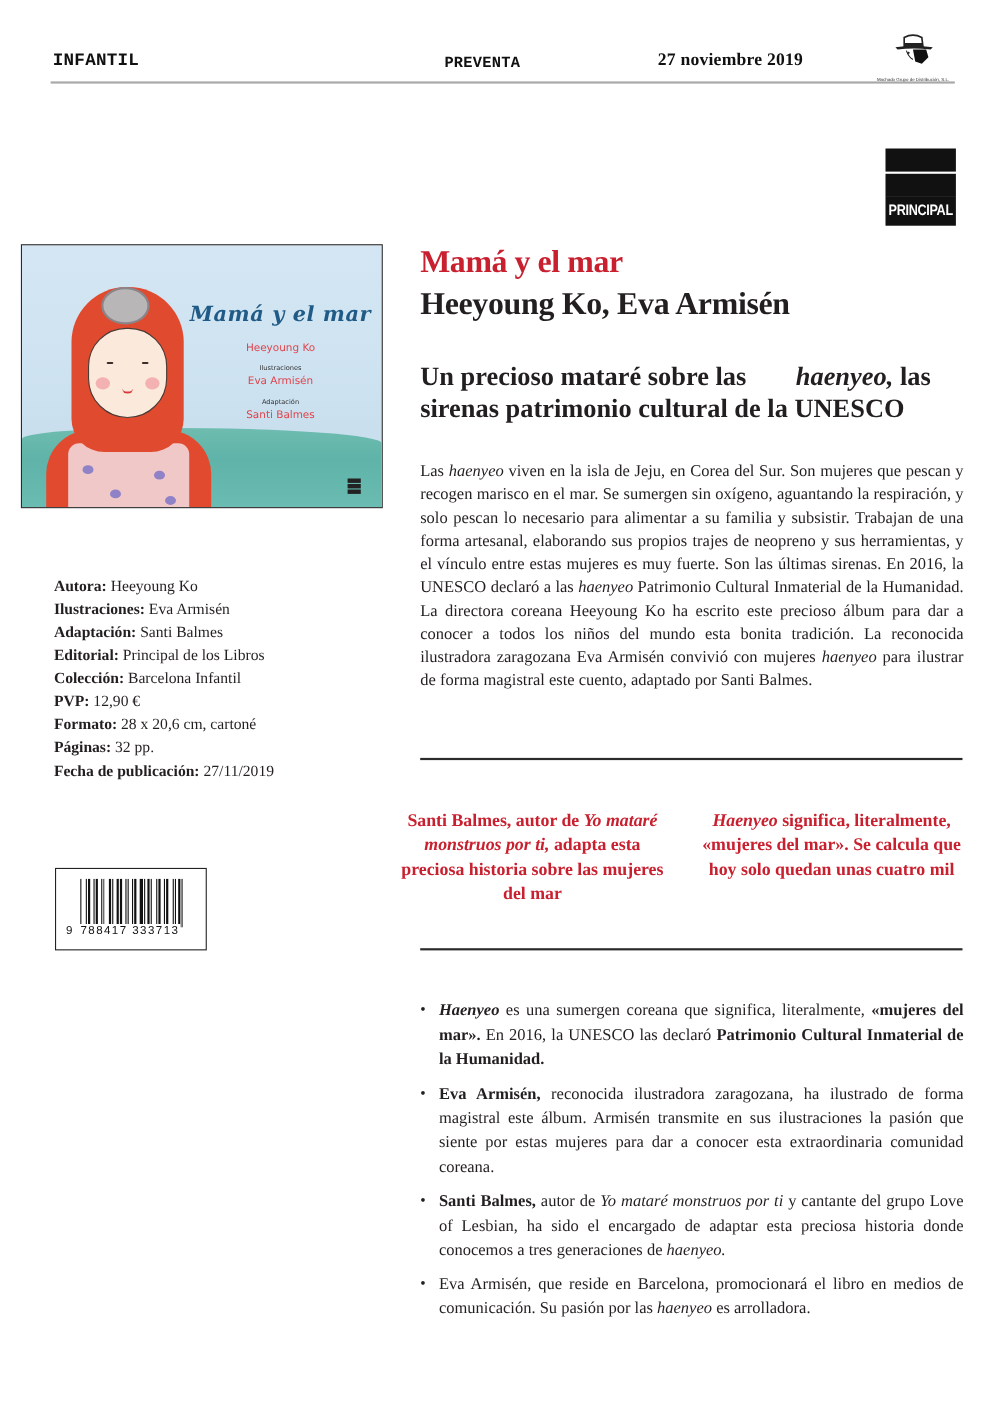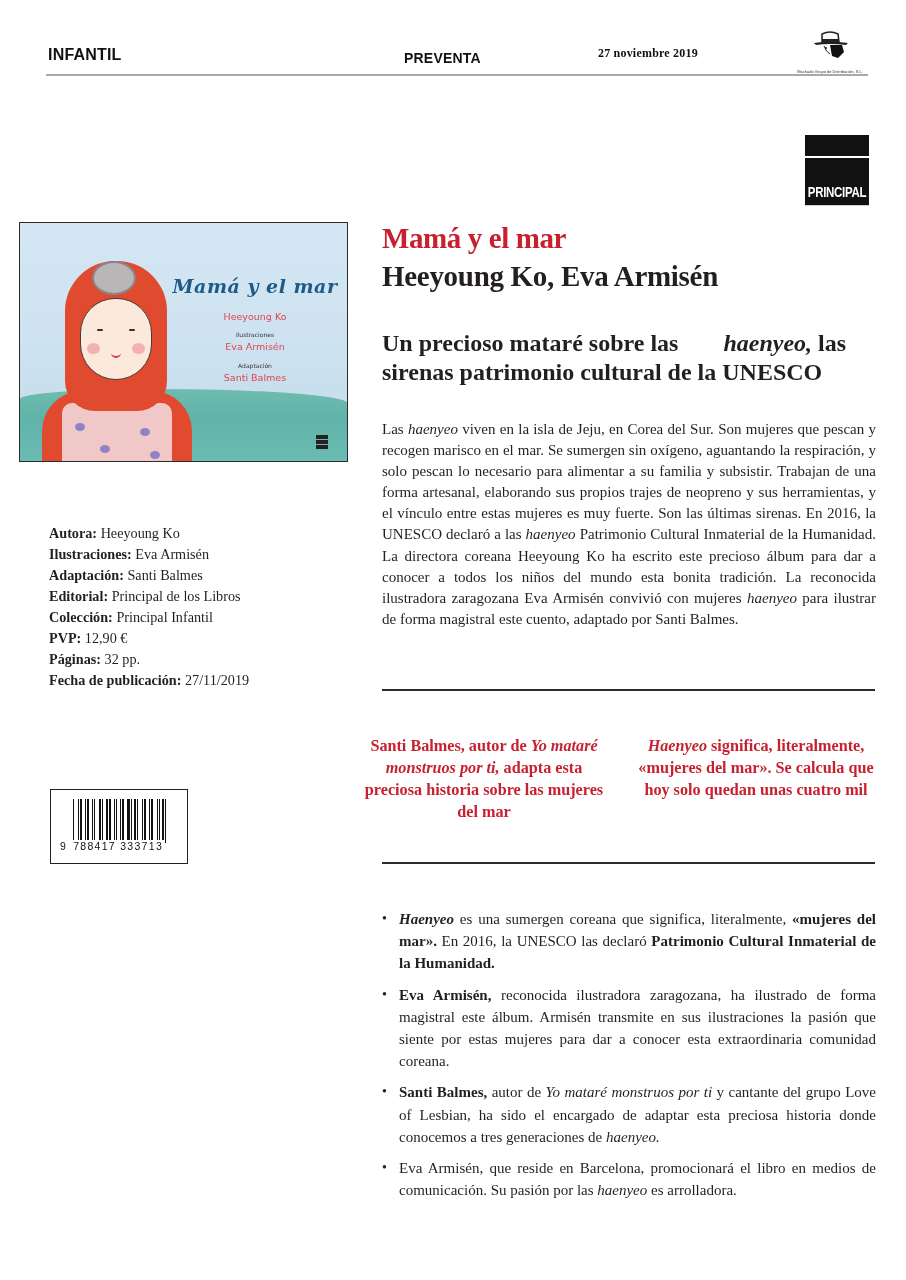--- a/index.html
+++ b/index.html
@@ -3,24 +3,24 @@
 <meta charset="utf-8">
 <style>
   html, body { margin: 0; padding: 0; background: #ffffff; }
   body {
     width: 906px; height: 1280px; position: relative; overflow: hidden;
     font-family: "Liberation Serif", "DejaVu Serif", serif; color: #231f20;
   }
   .abs { position: absolute; }
 
   
-  .hdr { font-family: Liberation Sans, sans-serif; font-weight: bold; color: #111; letter-spacing: 0.2px; }
+  .hdr { font-family: Liberation Mono, monospace; font-weight: bold; color: #111; letter-spacing: 0.2px; }
   #hdr-section { left: 48px; top: 46px; font-size: 16px; }
   #hdr-status { left: 404px; top: 50px; font-size: 14px; }
-  #hdr-date { left: 598px; top: 46px; font-size: 12px; font-family: "Liberation Serif", serif; }
+  #hdr-date { left: 598px; top: 46px; font-size: 16px; font-family: "Liberation Serif", serif; }
   #hdr-rule { left: 46px; top: 74px; width: 822px; height: 2px; background: #a9a9a9; }
 
   #distrib-logo { left: 790px; top: 30px; width: 80px; height: 44px; text-align: center; }
   #distrib-logo .cap { font-family: "Liberation Sans", sans-serif; font-size: 4px; color: #333; display: block; margin-top: 1px; letter-spacing: 0; }
 
   #principal-logo { left: 805px; top: 135px; width: 64px; height: 71px; }
   #principal-logo .blk { background: #111; height: 21px; margin-bottom: 2px; }
   #principal-logo .word {
     background: #111; color: #fff; height: 22px; line-height: 22px; text-align: center;
     font-family: "Liberation Sans", sans-serif; font-weight: bold; font-size: 11.5px; letter-spacing: -0.3px;
@@ -161,22 +161,23 @@
       <div></div>
       <div class="t"></div>
     </div>
 </div>
 
 <div class="abs" id="sheet">
   <div class="row"><span class="k">Autora:</span> <span>Heeyoung Ko</span></div>
   <div class="row"><span class="k">Ilustraciones:</span> <span>Eva Armisén</span></div>
   <div class="row"><span class="k">Adaptación:</span> <span>Santi Balmes</span></div>
   <div class="row"><span class="k">Editorial:</span> <span>Principal de los Libros</span></div>
-  <div class="row"><span class="k">Colección:</span> <span>Principal Infantil</span></div>
+  <div class="row"><span class="k">Colección:</span> <span>Barcelona Infantil</span></div>
   <div class="row"><span class="k">PVP:</span> <span>12,90 €</span></div>
+  <div class="row"><span class="k">Formato:</span> <span>28 x 20,6 cm, cartoné</span></div>
   <div class="row"><span class="k">Páginas:</span> <span>32 pp.</span></div>
   <div class="row"><span class="k">Fecha de publicación:</span> <span>27/11/2019</span></div>
 </div>
 
 <div class="abs" id="barcode">
   <div class="bars">
     <span style="width:1px"></span>
       <span style="width:2px;background:#fff"></span>
       <span style="width:1px"></span>
     <span style="width:3px"></span>

